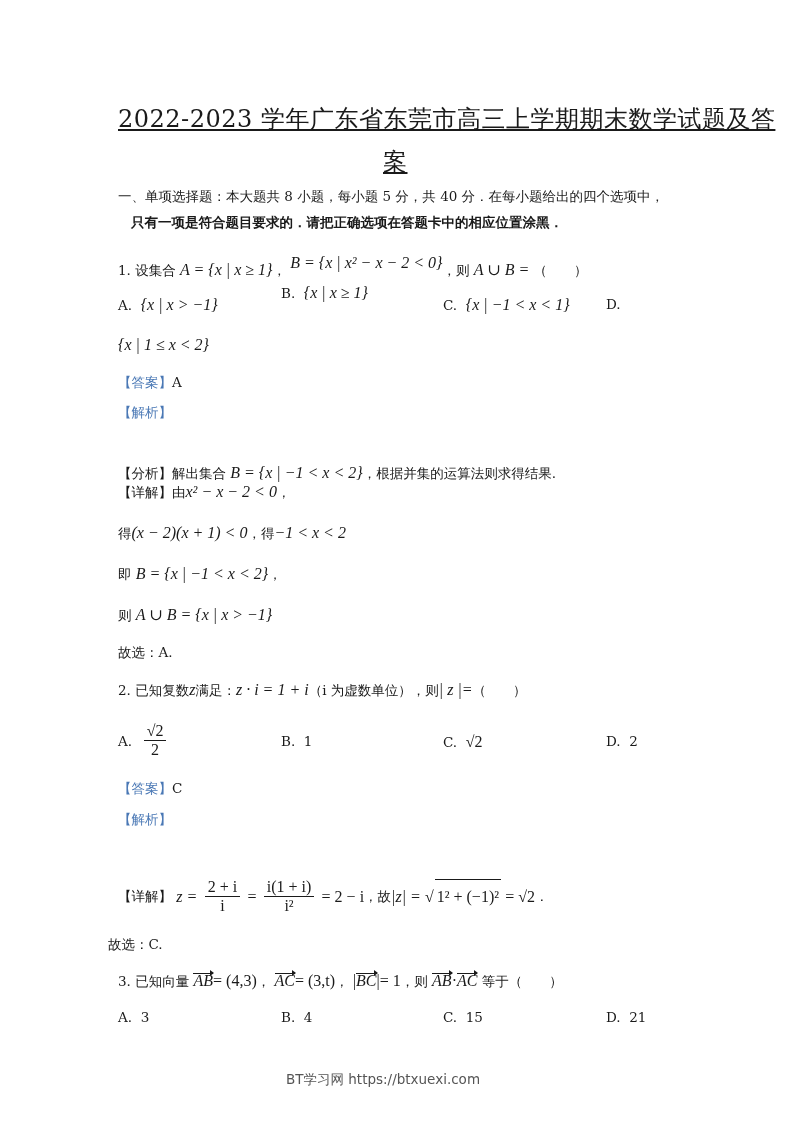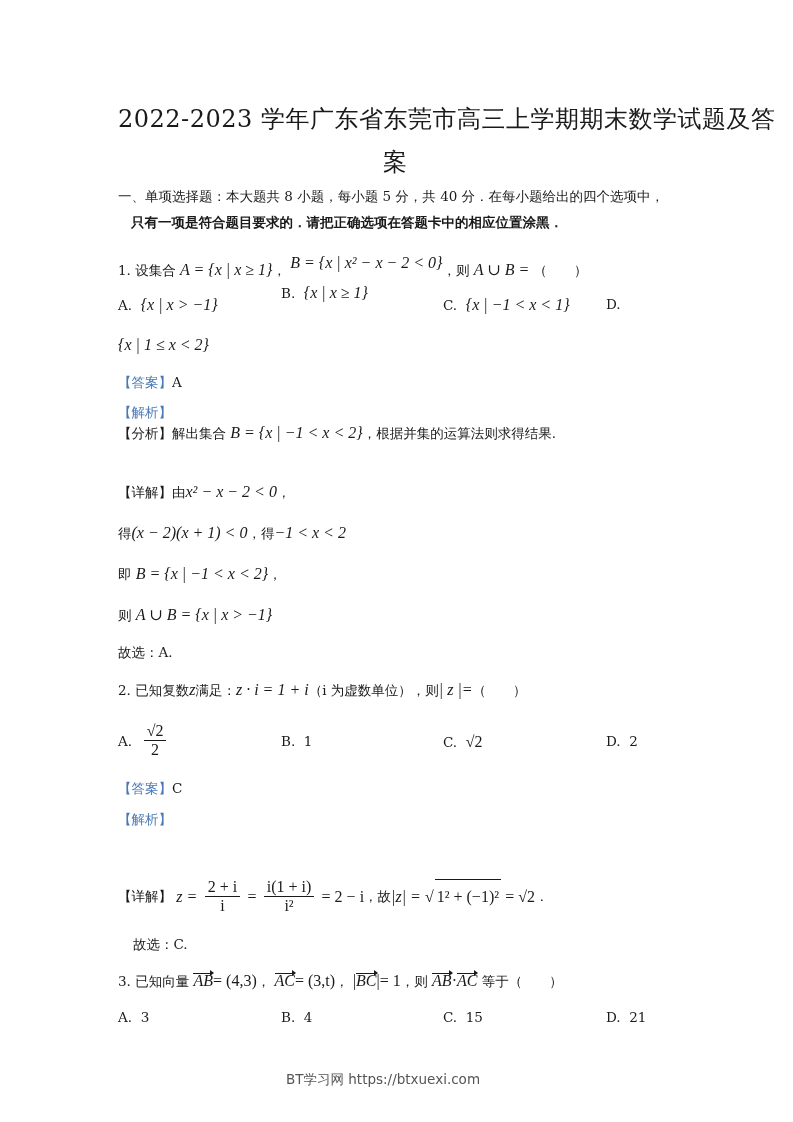--- a/index.html
+++ b/index.html
@@ -1,20 +1,20 @@
 <!DOCTYPE html>
 <html><head>
 <meta charset="utf-8">
 <style>
   html, body { margin: 0; padding: 0; background: #ffffff; }
   body { width: 793px; height: 1122px; position: relative; overflow: hidden;
          font-family: "DejaVu Serif", "Liberation Serif", serif; color: #1a1a1a; }
   .page { position: absolute; left: 0; top: 0; width: 793px; height: 1122px; }
   .abs { position: absolute; white-space: nowrap; }
-  .title { font-size: 24px; letter-spacing: 0.5px; }
+  .title { font-size: 24px; letter-spacing: 0.5px; text-decoration: underline; }
   .txt { font-size: 13.5px; }
   .math { font-family: "Liberation Serif", "DejaVu Serif", serif; font-style: italic; font-size: 16px; }
   .math .n { font-style: normal; }
   .tag-blue { color: #4a78b5; }
   .footer { font-family: "DejaVu Sans", "Liberation Sans", sans-serif; font-size: 13.5px; color: #555; }
   .frac { display: inline-flex; flex-direction: column; align-items: center; vertical-align: middle; margin: 0 3px; }
   .frac .num { border-bottom: 1px solid #1a1a1a; padding: 0 3px; line-height: 1.15; }
   .frac .den { padding: 0 3px; line-height: 1.15; }
   .sqrt { display: inline-block; border-top: 1px solid #1a1a1a; padding: 8px 2px; margin-left: 1px; }
   .vec { display: inline-block; position: relative; }
@@ -44,21 +44,21 @@
 
   <div class="abs txt" style="left:118px; top:296px;"><span>A.</span>&nbsp;&nbsp;<span class="math">{x | x &gt; −1}</span></div>
   <div class="abs txt" style="left:281px; top:284px;text-align:center;"><span>B.</span>&nbsp;&nbsp;<span class="math">{x | x ≥ 1}</span></div>
   <div class="abs txt" style="left:443px; top:296px;"><span>C.</span>&nbsp;&nbsp;<span class="math">{x | −1 &lt; x &lt; 1}</span></div>
   <div class="abs txt" style="left:606px; top:296px;">D.</div>
   <div class="abs txt" style="left:118px; top:336px;"><span class="math">{x | 1 ≤ x &lt; 2}</span></div>
 
   <div class="abs txt" style="left:118px; top:374px;"><span class="tag-blue">【答案】</span><span>A</span></div>
   <div class="abs txt tag-blue" style="left:118px; top:404px;">【解析】</div>
 
-  <div class="abs txt" style="left:118px; top:424px;">
+  <div class="abs txt" style="left:118px; top:464px;">
     <span>【分析】</span><span>解出集合</span>
     <span class="math">B = {x | −1 &lt; x &lt; 2}</span><span>，根据并集的运算法则求得结果.</span>
   </div>
 
   <div class="abs txt" style="left:118px; top:483px;">
     <span>【详解】</span><span>由</span><span class="math">x² − x − 2 &lt; 0</span><span>，</span>
   </div>
 
   <div class="abs txt" style="left:118px; top:524px;">
     <span>得</span><span class="math">(x − 2)(x + 1) &lt; 0</span><span>，得</span><span class="math">−1 &lt; x &lt; 2</span>
@@ -105,21 +105,21 @@
       </span>
     <span class="math" style="font-style:normal; vertical-align:middle;">=</span>
     <span class="frac math" style="font-style:normal;">
         <span class="num">i(1 + i)</span>
         <span class="den">i²</span>
       </span>
     <span class="math" style="font-style:normal; vertical-align:middle;">= 2 − i</span><span style="vertical-align:middle;">，故</span><span class="math" style="vertical-align:middle;">|z| = </span><span class="math" style="font-style:normal; vertical-align:middle;">√</span><span class="math sqrt" style="font-style:normal; vertical-align:middle;">1² + (−1)²</span>
     <span class="math" style="font-style:normal; vertical-align:middle;">= √2</span><span style="vertical-align:middle;">．</span>
   </div>
 
-  <div class="abs txt" style="left:133px; top:936px;">故选：C.</div>
+  <div class="abs txt" style="left:108px; top:936px;">故选：C.</div>
 
   <div class="abs txt" style="left:118px; top:972px;">
     <span>3.</span>
     <span>已知向量</span>
     <span class="math vec">AB</span><span class="math" style="font-style:normal;">= (4,3)</span><span>，</span>
     <span class="math vec">AC</span><span class="math" style="font-style:normal;">= (3,t)</span><span>，</span>
     <span class="math" style="font-style:normal;">|</span><span class="math vec">BC</span><span class="math" style="font-style:normal;">|</span><span class="math" style="font-style:normal;">= 1</span><span>，则</span>
     <span class="math vec">AB</span><span class="math" style="font-style:normal;">·</span><span class="math vec">AC</span>
     <span>等于</span><span>（　　）</span>
   </div>

